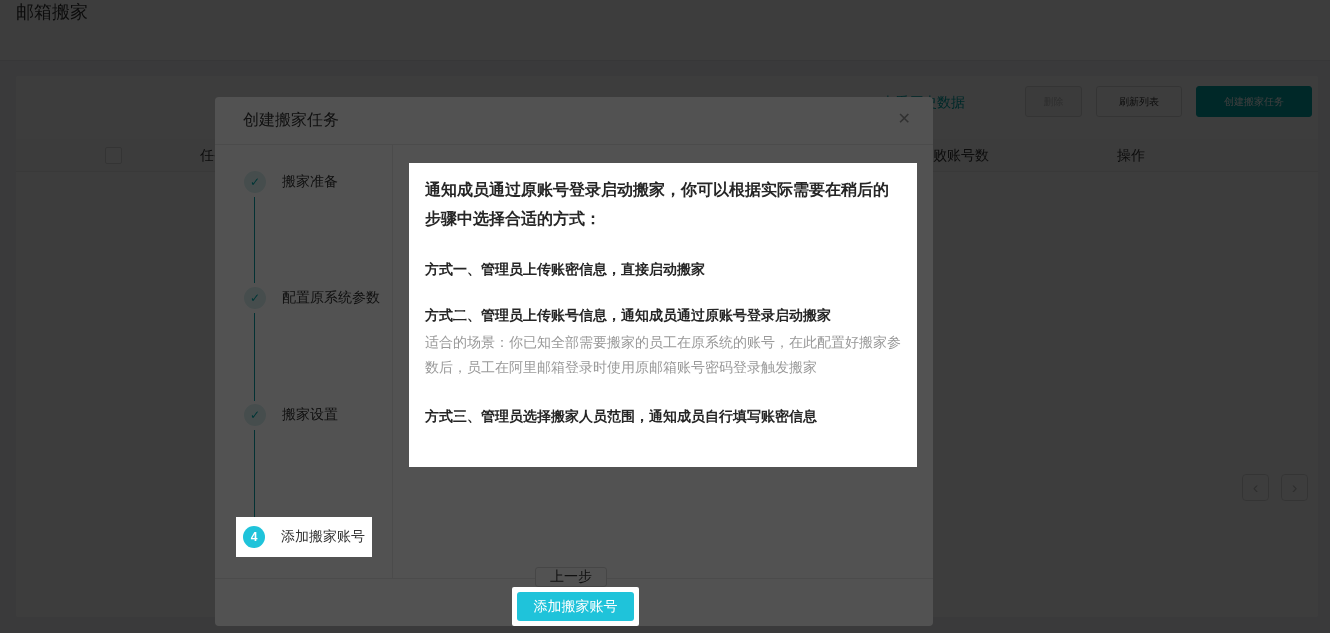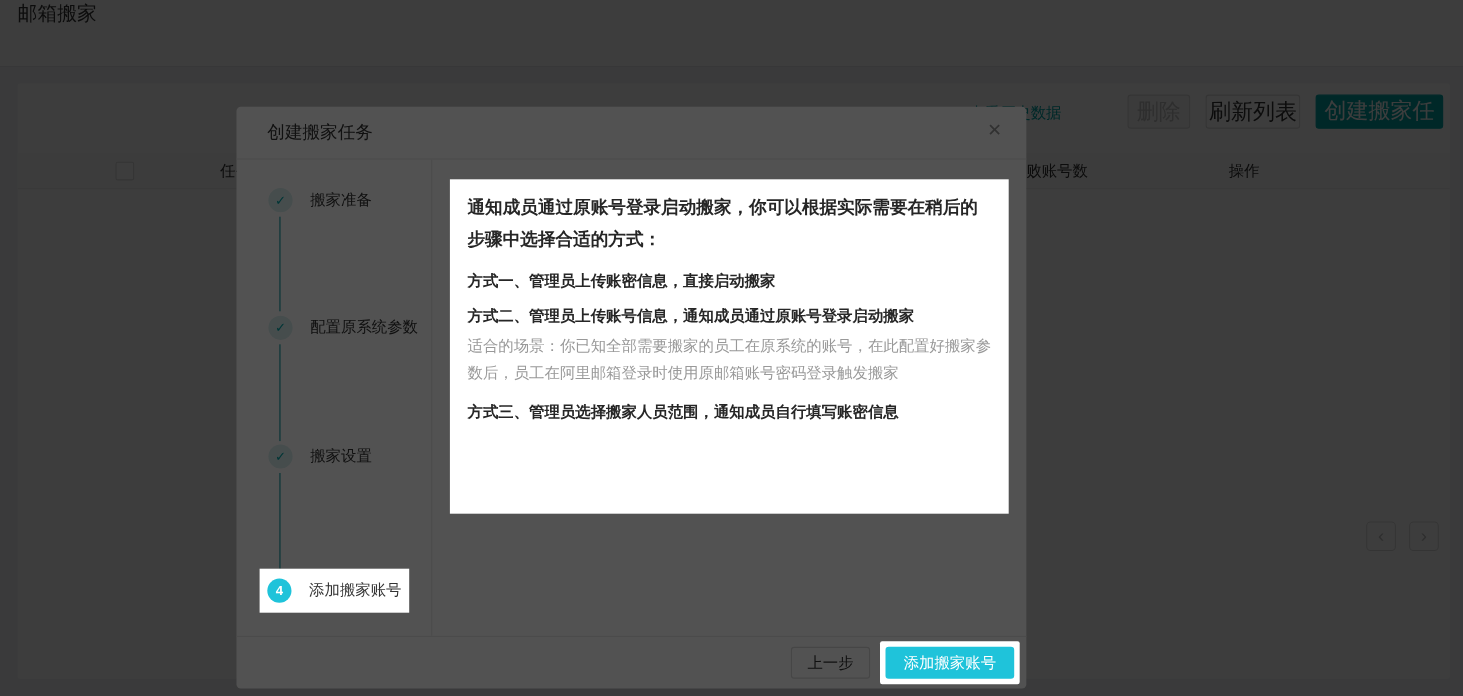--- a/index.html
+++ b/index.html
@@ -5,21 +5,21 @@
   * { margin:0; padding:0; box-sizing:border-box; }
   html,body { width:1330px; height:633px; }
   body { font-family:"Liberation Sans","DejaVu Sans",sans-serif; }
   .screen { position:relative; width:1330px; height:633px; background:#f0f2f5; overflow:hidden; }
 
   
   .page-header { position:absolute; left:0; top:0; right:0; height:61px; background:#fff; border-bottom:1px solid #e4e6e9; display:flex; align-items:flex-start; padding:0 16px; }
   .page-title { font-size:18px; font-weight:500; color:#333; }
   .card { position:absolute; left:16px; right:12px; top:76px; bottom:16px; background:#fff; border-radius:2px; }
   .toolbar-link { position:absolute; left:865px; top:18px; font-size:14px; color:#00a6a7; cursor:pointer; background:none; border:none; font-family:inherit; }
-  .btn { font-family:inherit; font-size:20px; border-radius:3px; cursor:pointer; }
+  .btn { font-family:inherit; font-size:10px; border-radius:3px; cursor:pointer; }
   .btn-default { background:#fff; border:1px solid #d9d9d9; color:#333; }
   .btn-disabled { background:#f5f5f5; border:1px solid #d9d9d9; color:#bfbfbf; cursor:not-allowed; }
   .btn-teal { background:#00a6a7; border:1px solid #00a6a7; color:#fff; }
   .tb-delete  { position:absolute; left:1009px; top:10px; width:57px;  height:31px; }
   .tb-refresh { position:absolute; left:1080px; top:10px; width:86px;  height:31px; }
   .tb-create  { position:absolute; left:1180px; top:10px; width:116px; height:31px; }
   .table-header { position:absolute; left:0; right:0; top:63px; height:33px; background:#fafafa; border-bottom:1px solid #ececec; font-size:14px; color:#333; }
   .th-checkbox { position:absolute; left:89px; top:8px; width:17px; height:17px; border:1px solid #d9d9d9; border-radius:2px; background:#fff; cursor:pointer; }
   .th-name   { position:absolute; left:184px; top:8px; }
   .th-failed { position:absolute; left:903px; top:8px; }
@@ -44,24 +44,24 @@
   .step-circle { width:22px; height:22px; border-radius:50%; background:#d9efef; color:#00a6a7; font-size:12px; font-weight:bold; display:flex; align-items:center; justify-content:center; flex:0 0 22px; }
   .step-label { margin-left:16px; font-size:14px; color:#333; white-space:nowrap; }
   .connector { position:absolute; left:39px; width:1px; background:#0b9ba1; }
   .c1 { top:52px; height:86px; } .c2 { top:168px; height:88px; } .c3 { top:285px; height:87px; }
   .step-current-box { position:absolute; left:21px; top:372px; width:136px; height:40px; background:#fff; z-index:10; display:flex; align-items:center; padding-left:7px; cursor:pointer; }
   .step-circle-current { width:22px; height:22px; border-radius:50%; background:#1fc3da; color:#fff; font-size:12px; font-weight:bold; display:flex; align-items:center; justify-content:center; flex:0 0 22px; }
 
   .content { flex:1; position:relative; }
   .spotlight { position:absolute; left:16px; top:18px; width:508px; min-height:304px; background:#fff; z-index:10; padding:12px 16px 18px; }
   .sp-heading { font-size:16px; font-weight:bold; color:#262626; line-height:29px; }
-  .method-title { margin-top:12px; font-size:14px; font-weight:bold; color:#262626; line-height:20px; }
+  .method-title { margin-top:26px; font-size:14px; font-weight:bold; color:#262626; line-height:20px; }
   .method-desc { margin-top:5px; font-size:14px; color:#999; line-height:25px; }
 
-  .modal-footer { position:absolute; left:0; right:0; bottom:0; height:48px; border-top:1px solid #e8e8e8; display:flex; align-items:center; justify-content:flex-end; padding-right:6px; }
+  .modal-footer { position:absolute; left:0; right:0; bottom:0; height:48px; border-top:1px solid #e8e8e8; display:flex; align-items:center; justify-content:flex-end; padding-right:6px;flex-direction:column; }
   .btn-prev { width:72px; height:29px; background:#fff; border:1px solid #d9d9d9; border-radius:3px; color:#333; font-size:14px; font-family:inherit; cursor:pointer; }
   .highlight-wrap { position:relative; z-index:10; background:#fff; padding:5px; margin-left:9px; border-radius:2px; }
   .btn-primary { width:117px; height:29px; background:#1fc3da; border:none; border-radius:3px; color:#fff; font-size:14px; font-family:inherit; cursor:pointer; display:block; }
 </style>
 </head>
 <body>
 
 <div class="screen">
 
   <div>

